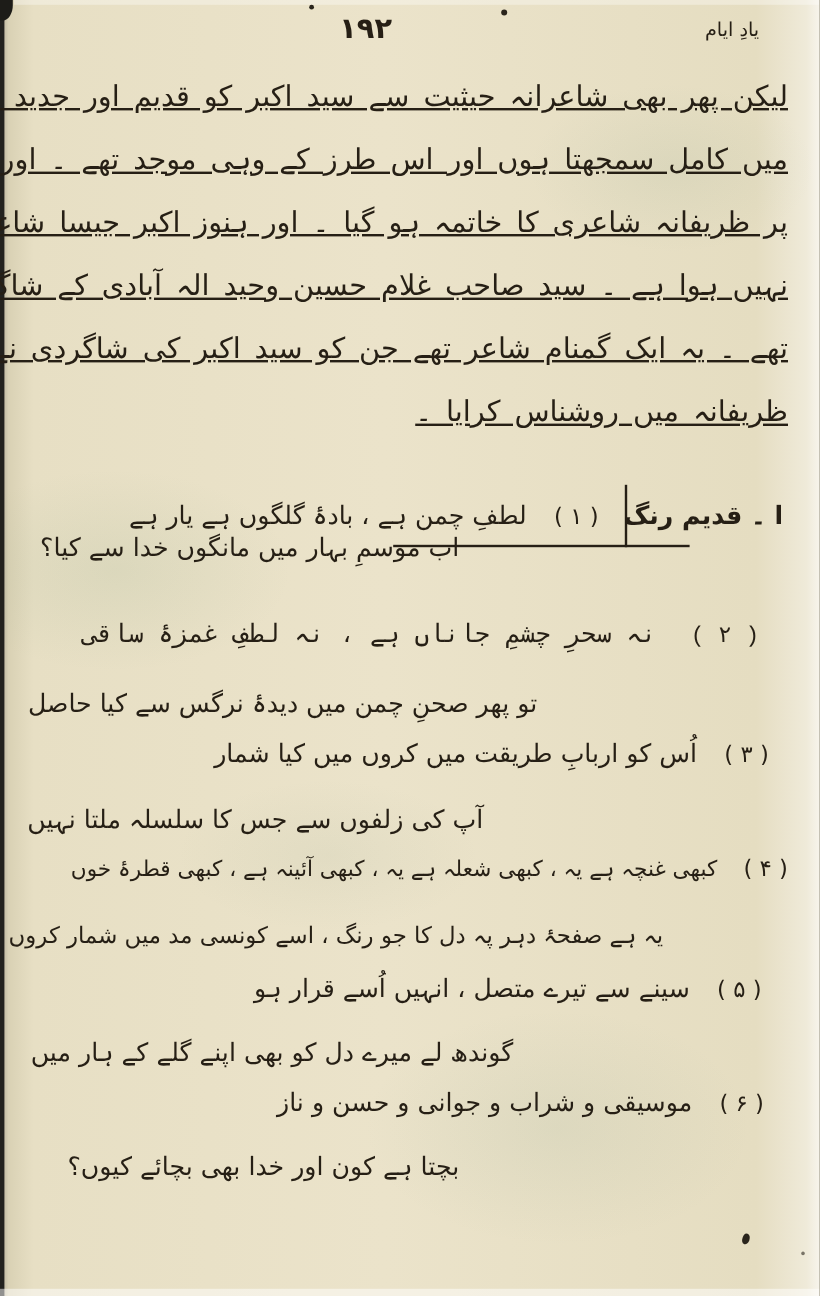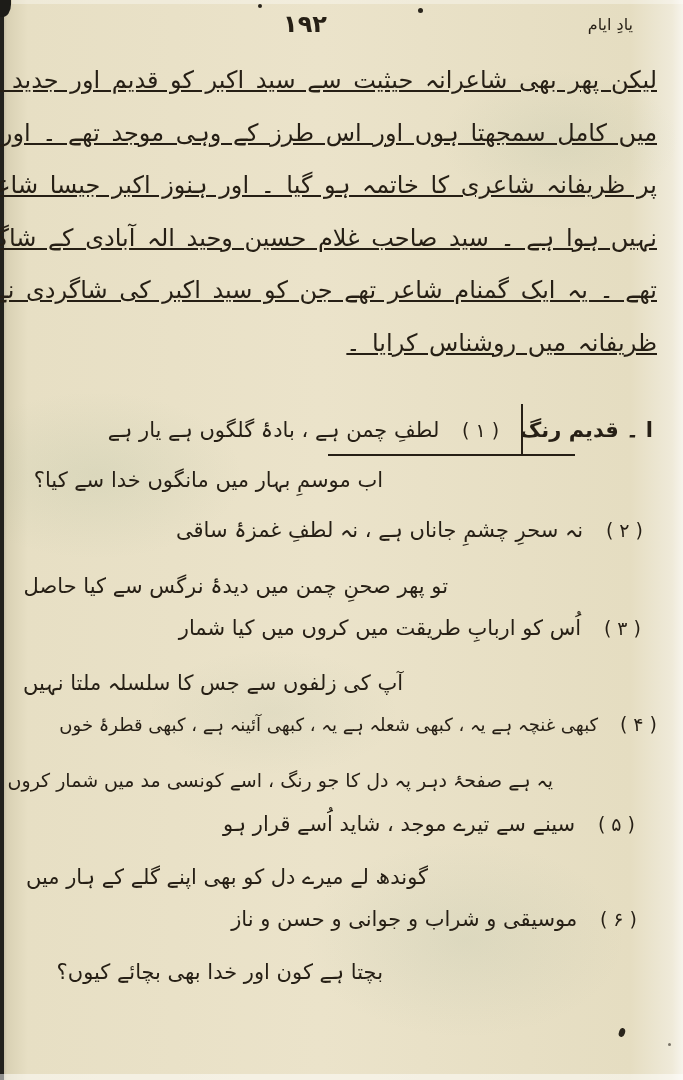--- a/index.html
+++ b/index.html
@@ -24,22 +24,22 @@
   .page-number{position:absolute;top:10px;right:356px;font-size:24px;font-weight:bold;letter-spacing:4px;}
 
   .prose{position:absolute;top:54px;right:26px;left:14px;}
   .prose-line{height:52.5px;line-height:52.5px;font-size:24px;text-align:right;white-space:nowrap;word-spacing:4px;text-decoration:underline;}
   .prose-line.indent{padding-right:34px;}
 
   .vline{position:absolute;white-space:nowrap;font-size:21px;line-height:1.6;}
   .vnum{display:inline-block;margin-inline-end:16px;letter-spacing:2px;font-size:19px;}
   .section-label{display:inline-block;margin-inline-end:14px;font-weight:bold;letter-spacing:1px;}
   .v1a{top:414px;right:30px;}
-  .v1b{top:464px;right:300px;}
-  .v2a{top:514px;right:40px;}
+  .v1b{top:440px;right:300px;}
+  .v2a{top:514px;right:50px;font-family:Liberation Mono, monospace;}
   .v2b{top:570px;right:235px;}
   .v3a{top:612px;right:42px;}
   .v3b{top:667px;right:280px;}
   .v4a{top:709px;right:26px;font-size:18px;}
   .v4b{top:765px;right:130px;font-size:19px;}
   .v5a{top:808px;right:48px;}
   .v5b{top:861px;right:255px;}
   .v6a{top:903px;right:46px;text-align:center;}
   .v6b{top:956px;right:300px;}
 
@@ -96,21 +96,21 @@
   <div class="vline v3b">آپ کی زلفوں سے جس کا سلسلہ ملتا نہیں</div>
 
   <div class="vline v4a">
     <span class="vnum">( ۴ )</span>
     <span>کبھی غنچہ ہے یہ ، کبھی شعلہ ہے یہ ، کبھی آئینہ ہے ، کبھی قطرۂ خوں</span>
   </div>
   <div class="vline v4b">یہ ہے صفحۂ دہر پہ دل کا جو رنگ ، اسے کونسی مد میں شمار کروں</div>
 
   <div class="vline v5a">
     <span class="vnum">( ۵ )</span>
-    <span>سینے سے تیرے موجد ، شاید اُسے قرار ہو</span>
+    <span>سینے سے تیرے متصل ، انہیں اُسے قرار ہو</span>
   </div>
   <div class="vline v5b">گوندھ لے میرے دل کو بھی اپنے گلے کے ہار میں</div>
 
   <div class="vline v6a">
     <span class="vnum">( ۶ )</span>
     <span>موسیقی و شراب و جوانی و حسن و ناز</span>
   </div>
   <div class="vline v6b">بچتا ہے کون اور خدا بھی بچائے کیوں؟</div>
 
   <div class="speck s1"></div>

